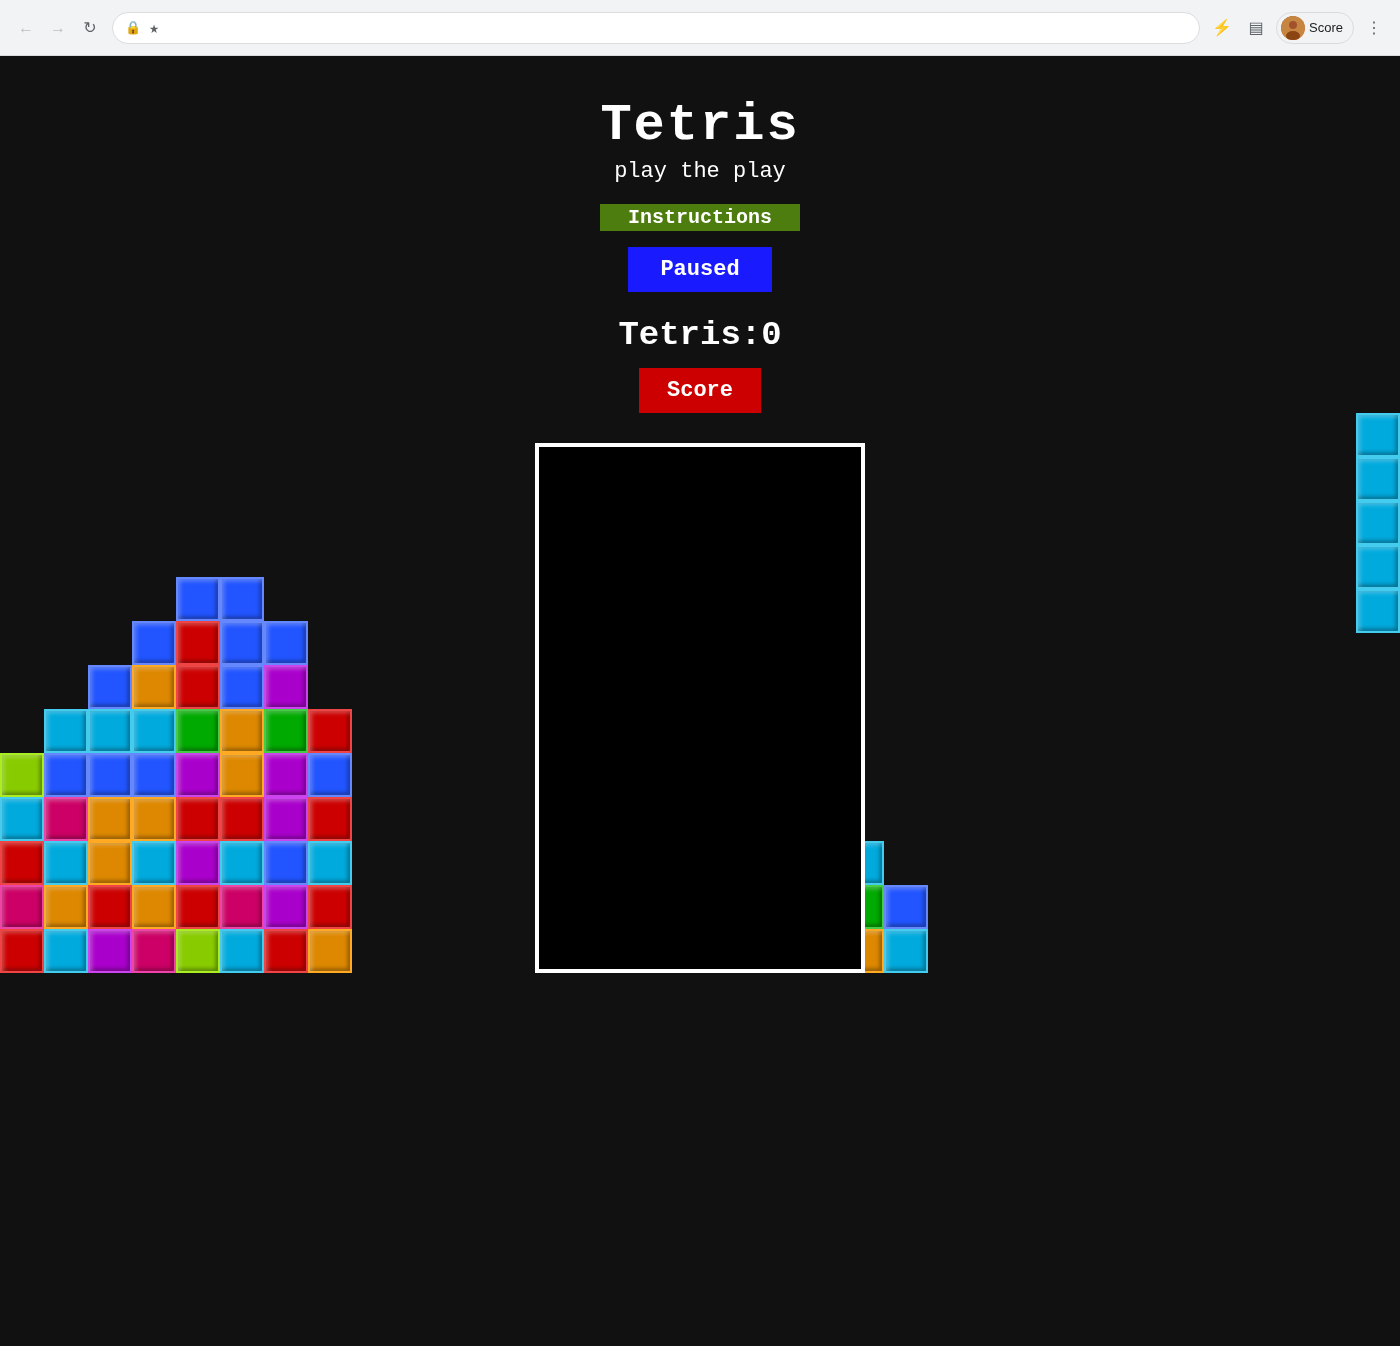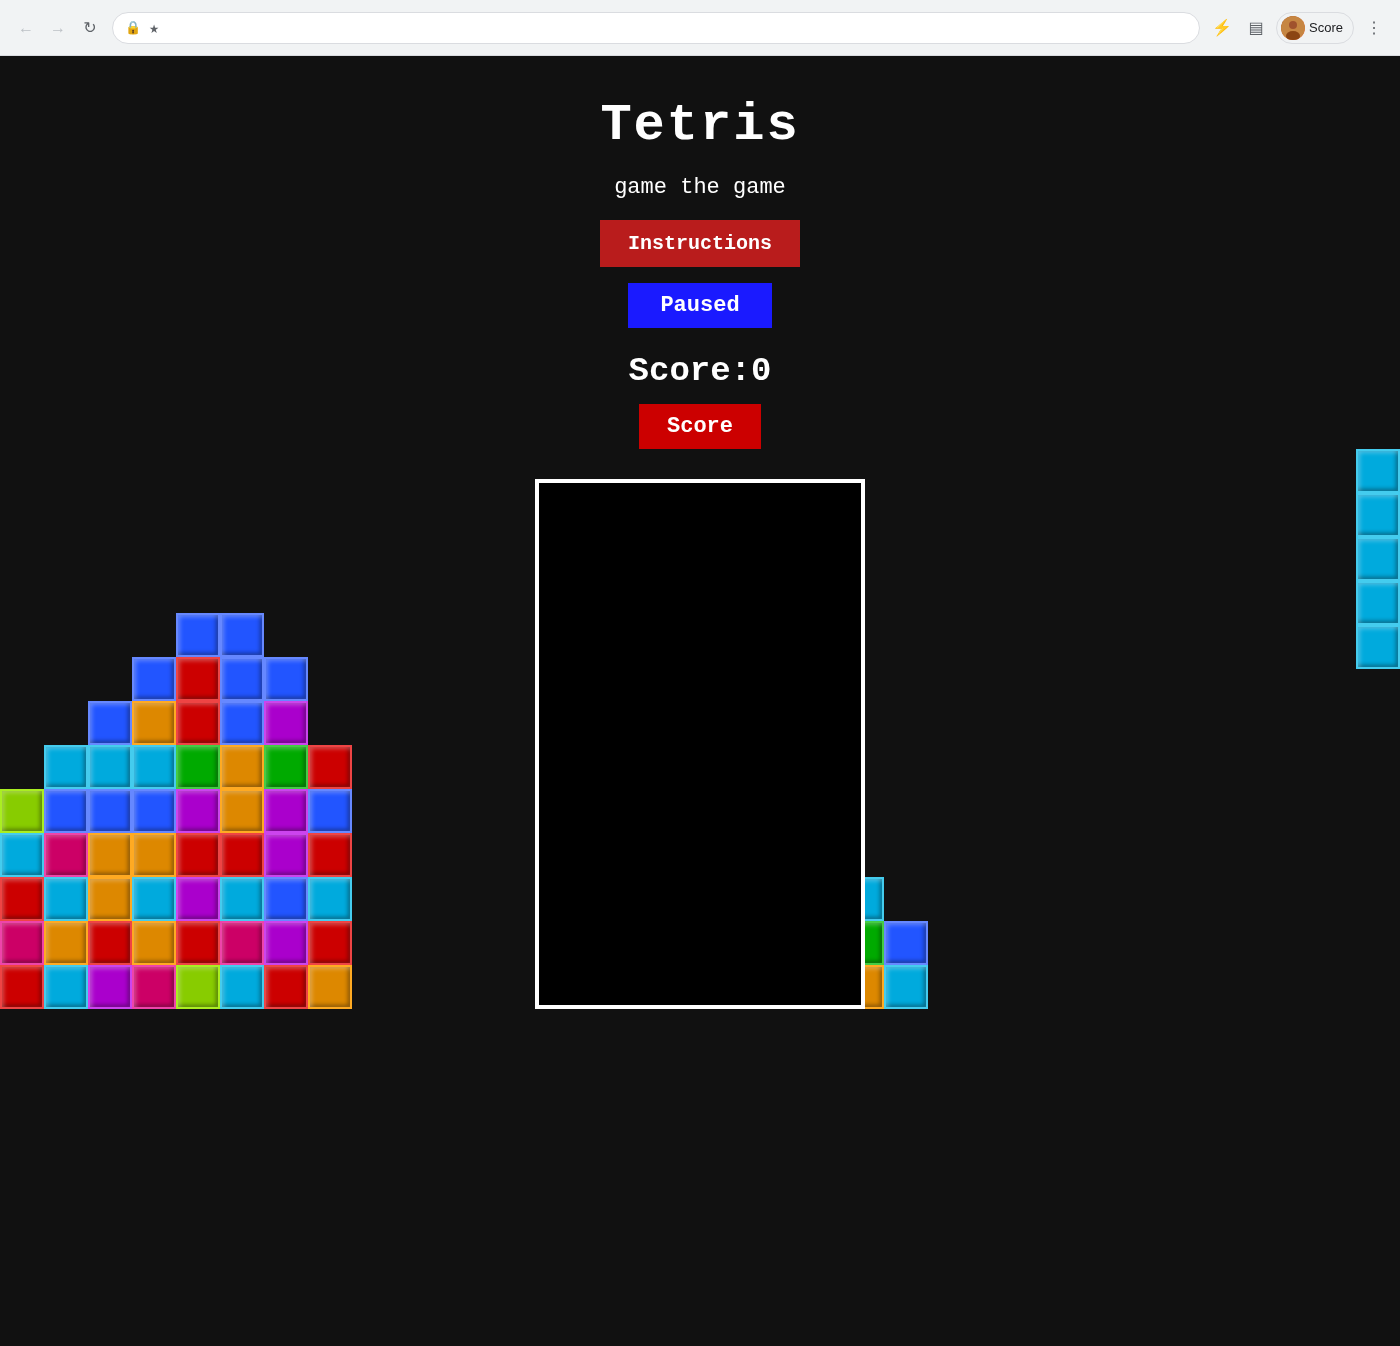--- a/index.html
+++ b/index.html
@@ -109,35 +109,35 @@
       position: relative;
       overflow: hidden;
     }
 
     .game-title {
       color: white;
       font-size: 52px;
       font-weight: bold;
       font-family: 'Courier New', monospace;
       letter-spacing: 2px;
+      margin-bottom: 4px;
+    }
+
+    .game-subtitle {
+      color: white;
+      font-size: 22px;
+      font-family: 'Courier New', monospace;
       margin-bottom: 20px;
     }
 
-    .game-subtitle {
-      color: white;
-      font-size: 22px;
-      font-family: 'Courier New', monospace;
-      margin-bottom: 20px;
-    }
-
     .instructions-btn {
-      background: #b91c1c;
-      color: white;
-      border: none;
-      padding: 12px 28px;
+      background: #4d7c0f;
+      color: white;
+      border: none;
+      padding: 2px 28px;
       font-size: 20px;
       font-family: 'Courier New', monospace;
       font-weight: bold;
       cursor: pointer;
       margin-bottom: 16px;
       display: block;
     }
 
     .start-btn {
       background: #1a1aff;
@@ -244,26 +244,26 @@
       </div>
       <span>Score</span>
     </button>
     <button class="browser-action-btn">⋮</button>
   </div>
 </div>
 
 <div class="game-container">
 
   <h1 class="game-title">Tetris</h1>
-  <p class="game-subtitle">game the game</p>
+  <p class="game-subtitle">play the play</p>
 
   <button class="instructions-btn">Instructions</button>
   <button class="start-btn">Paused</button>
 
-  <div class="score-display">Score:0</div>
+  <div class="score-display">Tetris:0</div>
 
   <button class="reset-btn">Score</button>
 
   <div class="game-board-wrapper">
 
     <div class="blocks-decoration">
 
       <div class="block c-red" style="left:0px; bottom:0px;"></div>
       <div class="block c-pink" style="left:0px; bottom:44px;"></div>
       <div class="block c-red" style="left:0px; bottom:88px;"></div>

